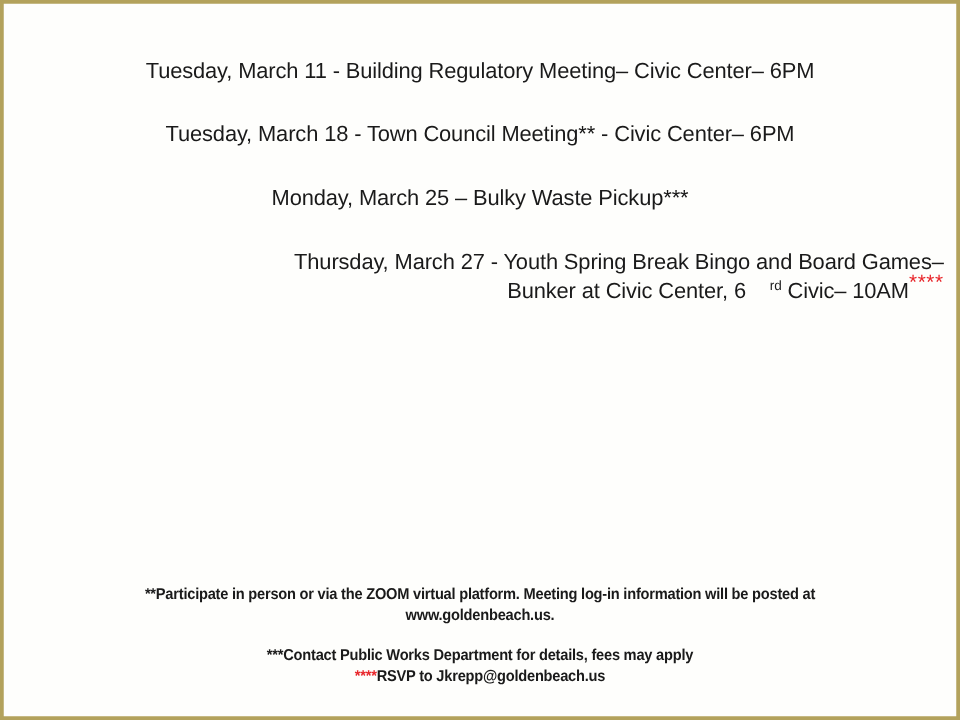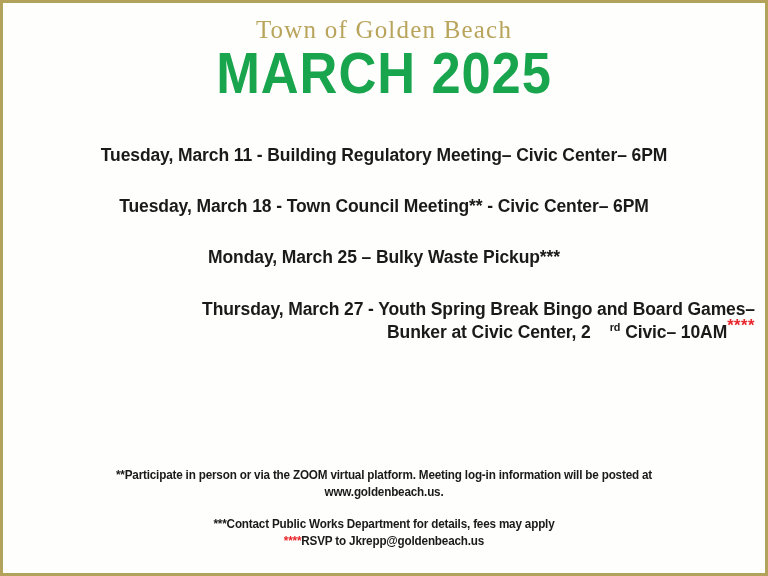--- a/index.html
+++ b/index.html
@@ -50,21 +50,21 @@
     white-space: nowrap;
   }
 
   
   .events {
     margin-top: 42px;
     text-align: center;
   }
   .event-line {
     font-family: "Liberation Sans", sans-serif;
-    font-weight: bold;
+    font-weight: normal;
     font-size: 17.5px;
     color: #1a1a1a;
     line-height: 1.32;
     letter-spacing: -0.1px;
     margin: 0 0 28px 0;
     padding: 0 10px;
     white-space: nowrap;
   }
   .event-line.wrap {
     white-space: normal;
@@ -115,44 +115,40 @@
   }
   .footnote .stars-red-inline {
     color: #e8262b;
   }
 </style>
 </head>
 <body>
 
 <div class="flyer">
 
-  <div class="header">
-    <div class="town-line">Town of  Golden Beach</div>
-    <div class="month-line">MARCH 2025</div>
-  </div>
 
   <div class="events">
 
     <p class="event-line">
       <span>Tuesday, March 11 - Building Regulatory Meeting– Civic Center– 6PM</span>
     </p>
 
     <p class="event-line">
       <span>Tuesday, March 18 - Town Council Meeting** - Civic Center– 6PM</span>
     </p>
 
     <p class="event-line">
       <span>Monday, March 25 – Bulky Waste Pickup***</span>
     </p>
 
 
     <p class="event-line wrap">
       <span>Thursday, March 27 - Youth Spring Break Bingo and Board Games–</span>
       <span class="event-sub">
-        <span>Bunker at Civic Center, 2</span><sup class="ord">rd</sup><span> Civic– 10AM</span><span class="stars-red">****</span>
+        <span>Bunker at Civic Center, 6</span><sup class="ord">rd</sup><span> Civic– 10AM</span><span class="stars-red">****</span>
       </span>
     </p>
 
   </div>
 
   <div class="footnotes">
     <p class="footnote fn-zoom">
       <span>**Participate in person or via the ZOOM virtual platform. Meeting log-in information will be posted at</span><br>
       <span>www.goldenbeach.us.</span>
     </p>

